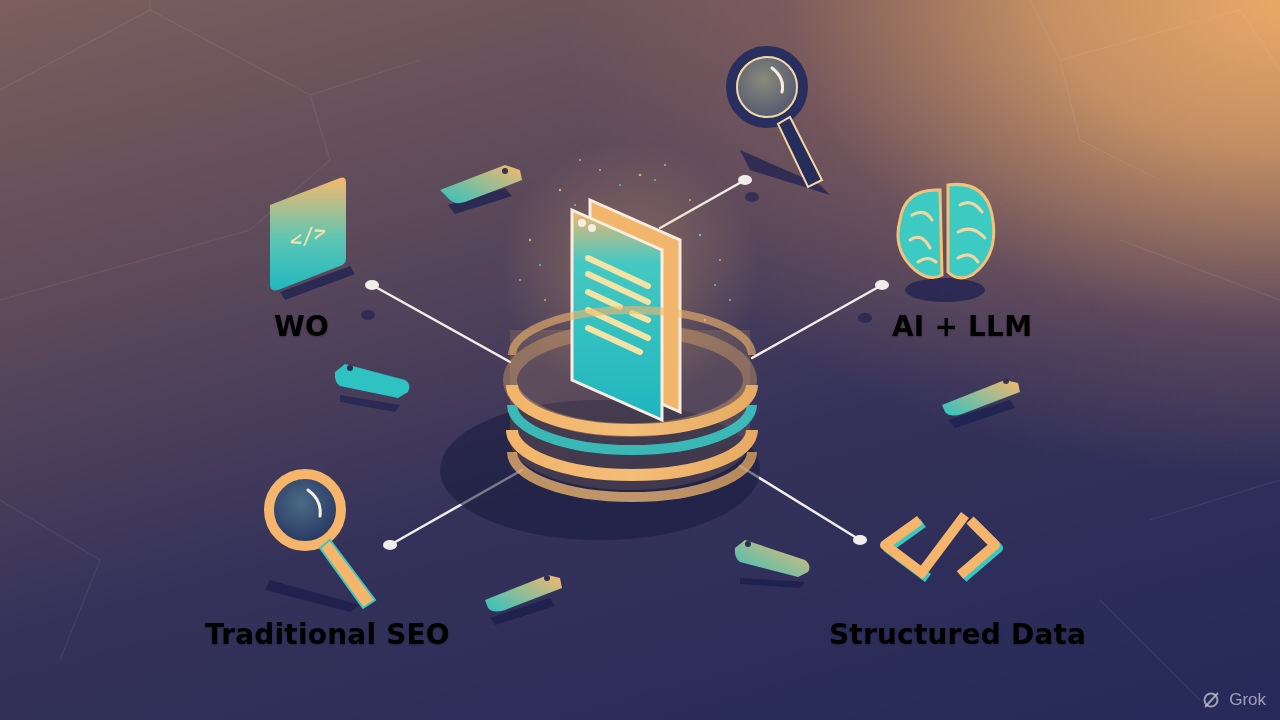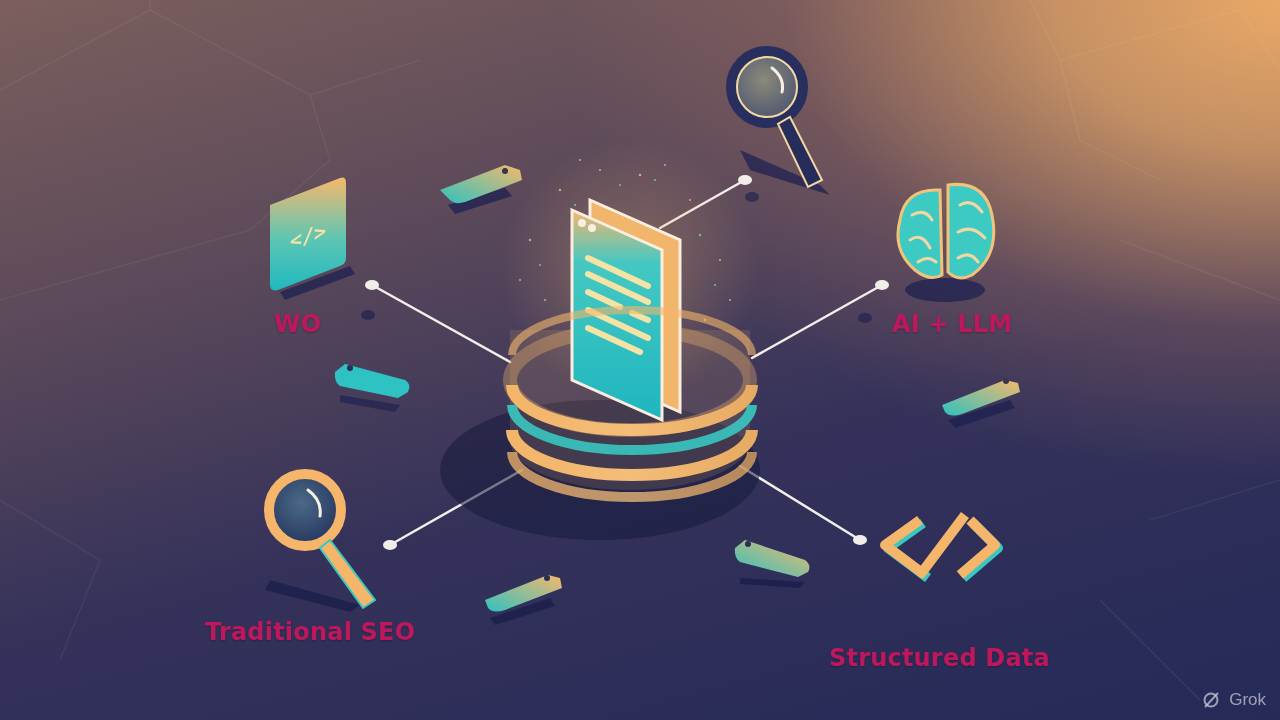--- a/index.html
+++ b/index.html
@@ -6,21 +6,21 @@
     body {
       width: 1280px; height: 720px; overflow: hidden; position: relative;
       font-family: "DejaVu Sans", "Liberation Sans", sans-serif;
       background:
         radial-gradient(ellipse 900px 600px at 1280px 0px, #e9a867 0%, rgba(233,168,103,0.75) 25%, rgba(160,110,95,0.35) 55%, rgba(0,0,0,0) 80%),
         linear-gradient(165deg, #7c5f5d 0%, #5d4a5a 30%, #35325a 60%, #252a58 100%);
     }
     .bg-lines { position: absolute; inset: 0; pointer-events: none; }
     .scene { position: absolute; inset: 0; }
     .label {
-      position: absolute; color: #be185d; font-weight: bold; font-size: 24px;
+      position: absolute; color: #000000; font-weight: bold; font-size: 28px;
       letter-spacing: 0.2px; white-space: nowrap;
       text-shadow: 0 1px 2px rgba(0,0,0,0.25);
     }
     .watermark {
       position: absolute; right: 14px; bottom: 10px; display: flex; align-items: center; gap: 9px;
       color: rgba(200,200,215,0.75); font-size: 17px; font-family: "Liberation Sans", sans-serif;
     }
   </style>
 </head>
 <body>
@@ -214,21 +214,21 @@
   <g>
     <path d="M490 618 L550 598 L555 606 L495 625 Z" fill="rgba(20,25,70,0.6)"></path>
     <path d="M485 600 L548 575 L560 578 L562 588 L505 610 Q493 614 488 608 Z" fill="url(#tagGrad)"></path>
     <circle cx="547" cy="578" r="3" fill="#2a2e55"></circle>
   </g>
 </svg>
 
 <div class="label" style="left:274px; top:310px;">WO</div>
 <div class="label" style="left:892px; top:310px;">AI + LLM</div>
 <div class="label" style="left:205px; top:618px;">Traditional SEO</div>
-<div class="label" style="left:829px; top:618px;margin-top:26px;">Structured Data</div>
+<div class="label" style="left:829px; top:618px;">Structured Data</div>
 
 <div class="watermark">
   <svg width="18" height="18" viewBox="0 0 18 18">
     <circle cx="9" cy="9" r="6.5" fill="none" stroke="rgba(200,200,215,0.75)" stroke-width="2"></circle>
     <line x1="3" y1="16" x2="16" y2="2" stroke="rgba(200,200,215,0.75)" stroke-width="2"></line>
   </svg>
   <span>Grok</span>
 </div>
 
 </body></html>

